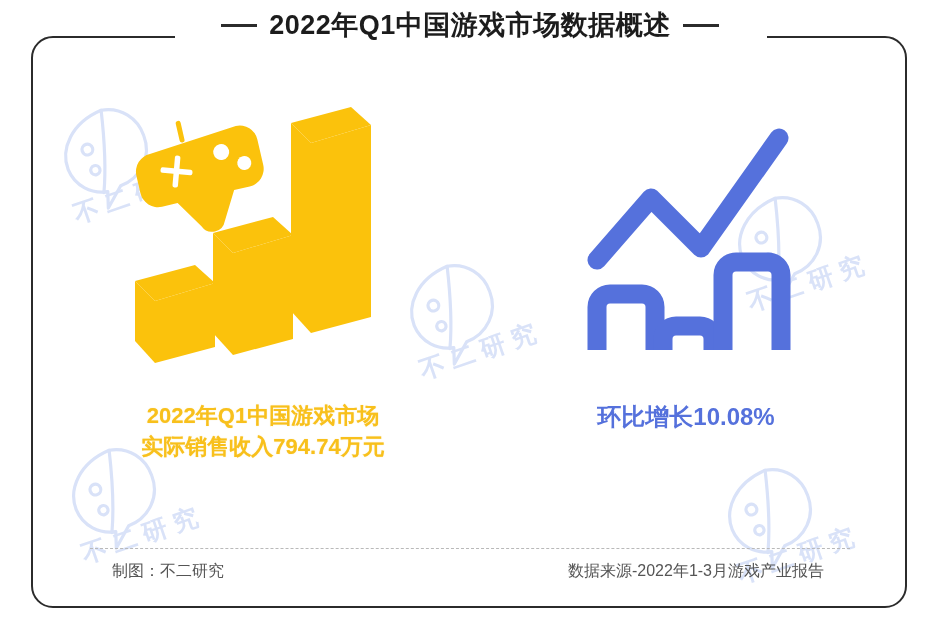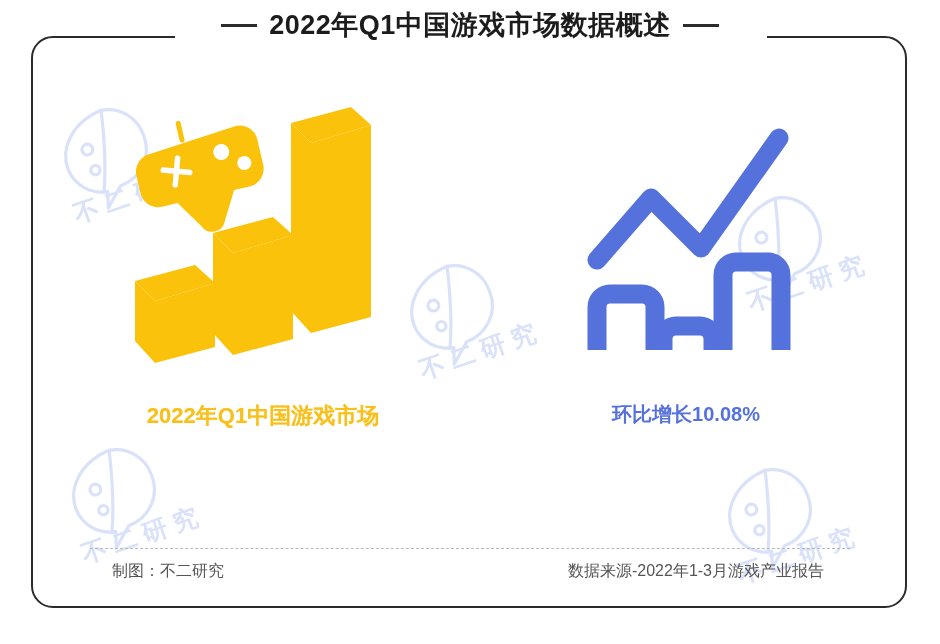--- a/index.html
+++ b/index.html
@@ -117,21 +117,21 @@
   .panel-text .line {
     display: block;
     white-space: nowrap;
   }
   .panel-left .panel-text {
     font-size: 22px;
     color: #F8C01C;
     text-shadow: 0 0 1px rgba(248,192,28,0.5);
   }
   .panel-right .panel-text {
-    font-size: 20px;
+    font-size: 24px;
     color: #5571DC;
   }
   .panel-left .panel-text { margin-left: 26px; }
   .panel-right .panel-text { margin-left: -4px; }
 
   
   .footer {
     position: absolute;
     left: 90px;
     top: 548px;
@@ -257,20 +257,21 @@
             <rect x="36" y="58" width="32" height="5.5" rx="2" transform="rotate(18 52 61)" fill="#ffffff"></rect>
             <rect x="49.2" y="45" width="5.5" height="32" rx="2" transform="rotate(18 52 61)" fill="#ffffff"></rect>
 
             <circle cx="100" cy="52" r="8" fill="#ffffff"></circle>
             <circle cx="120" cy="68" r="7" fill="#ffffff"></circle>
           </g>
         </svg>
       </div>
       <div class="panel-text">
         <span class="line">2022年Q1中国游戏市场</span>
+        <span class="line">实际销售收入794.74万元</span>
       </div>
     </div>
 
     <div class="panel panel-right">
       <div class="icon-area">
         <svg width="210" height="230" viewBox="0 0 210 230">
           <g fill="none" stroke="#5571DC" stroke-width="19" stroke-linecap="round" stroke-linejoin="round">
 
             <polyline points="14,140 68,78 118,128 196,18"></polyline>
 

